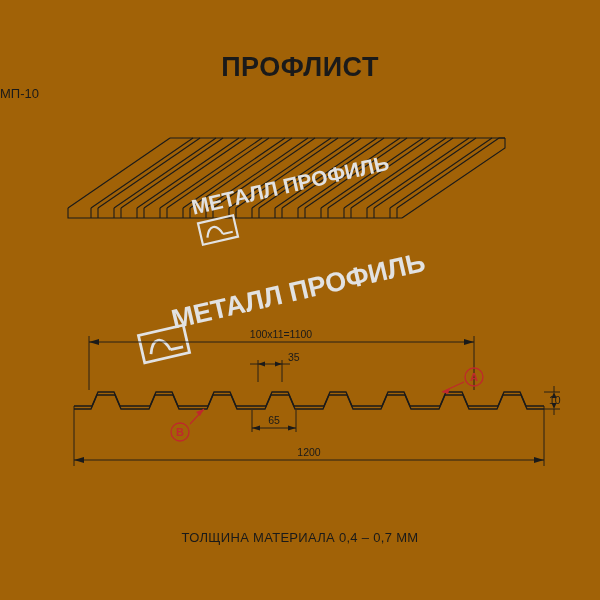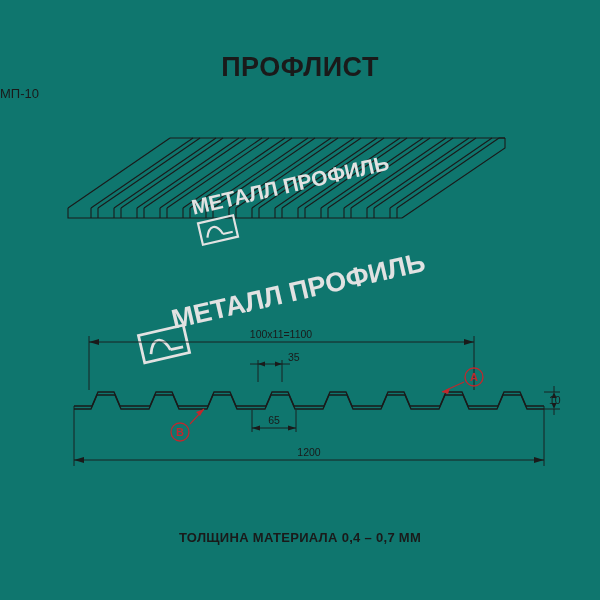--- a/index.html
+++ b/index.html
@@ -7,21 +7,21 @@
     padding: 0;
     background: #ffffff;
   }
   body {
     font-family: "Liberation Sans", sans-serif;
   }
   .page {
     position: relative;
     width: 600px;
     height: 600px;
-    background: #0f766e;
+    background: #a16207;
     overflow: hidden;
   }
   .title {
     position: absolute;
     top: 52px;
     left: 0;
     width: 600px;
     text-align: center;
     font-size: 27px;
     font-weight: bold;
@@ -51,21 +51,21 @@
     width: 520px;
     height: 160px;
   }
   .footer {
     position: absolute;
     top: 530px;
     left: 0;
     width: 600px;
     text-align: center;
     font-size: 13px;
-    font-weight: bold;
+    font-weight: normal;
     color: #1a1a1a;
     letter-spacing: 0.3px;
   }
   
   .wm {
     position: absolute;
     color: #e2e2e2;
     font-weight: bold;
     white-space: nowrap;
     pointer-events: none;

